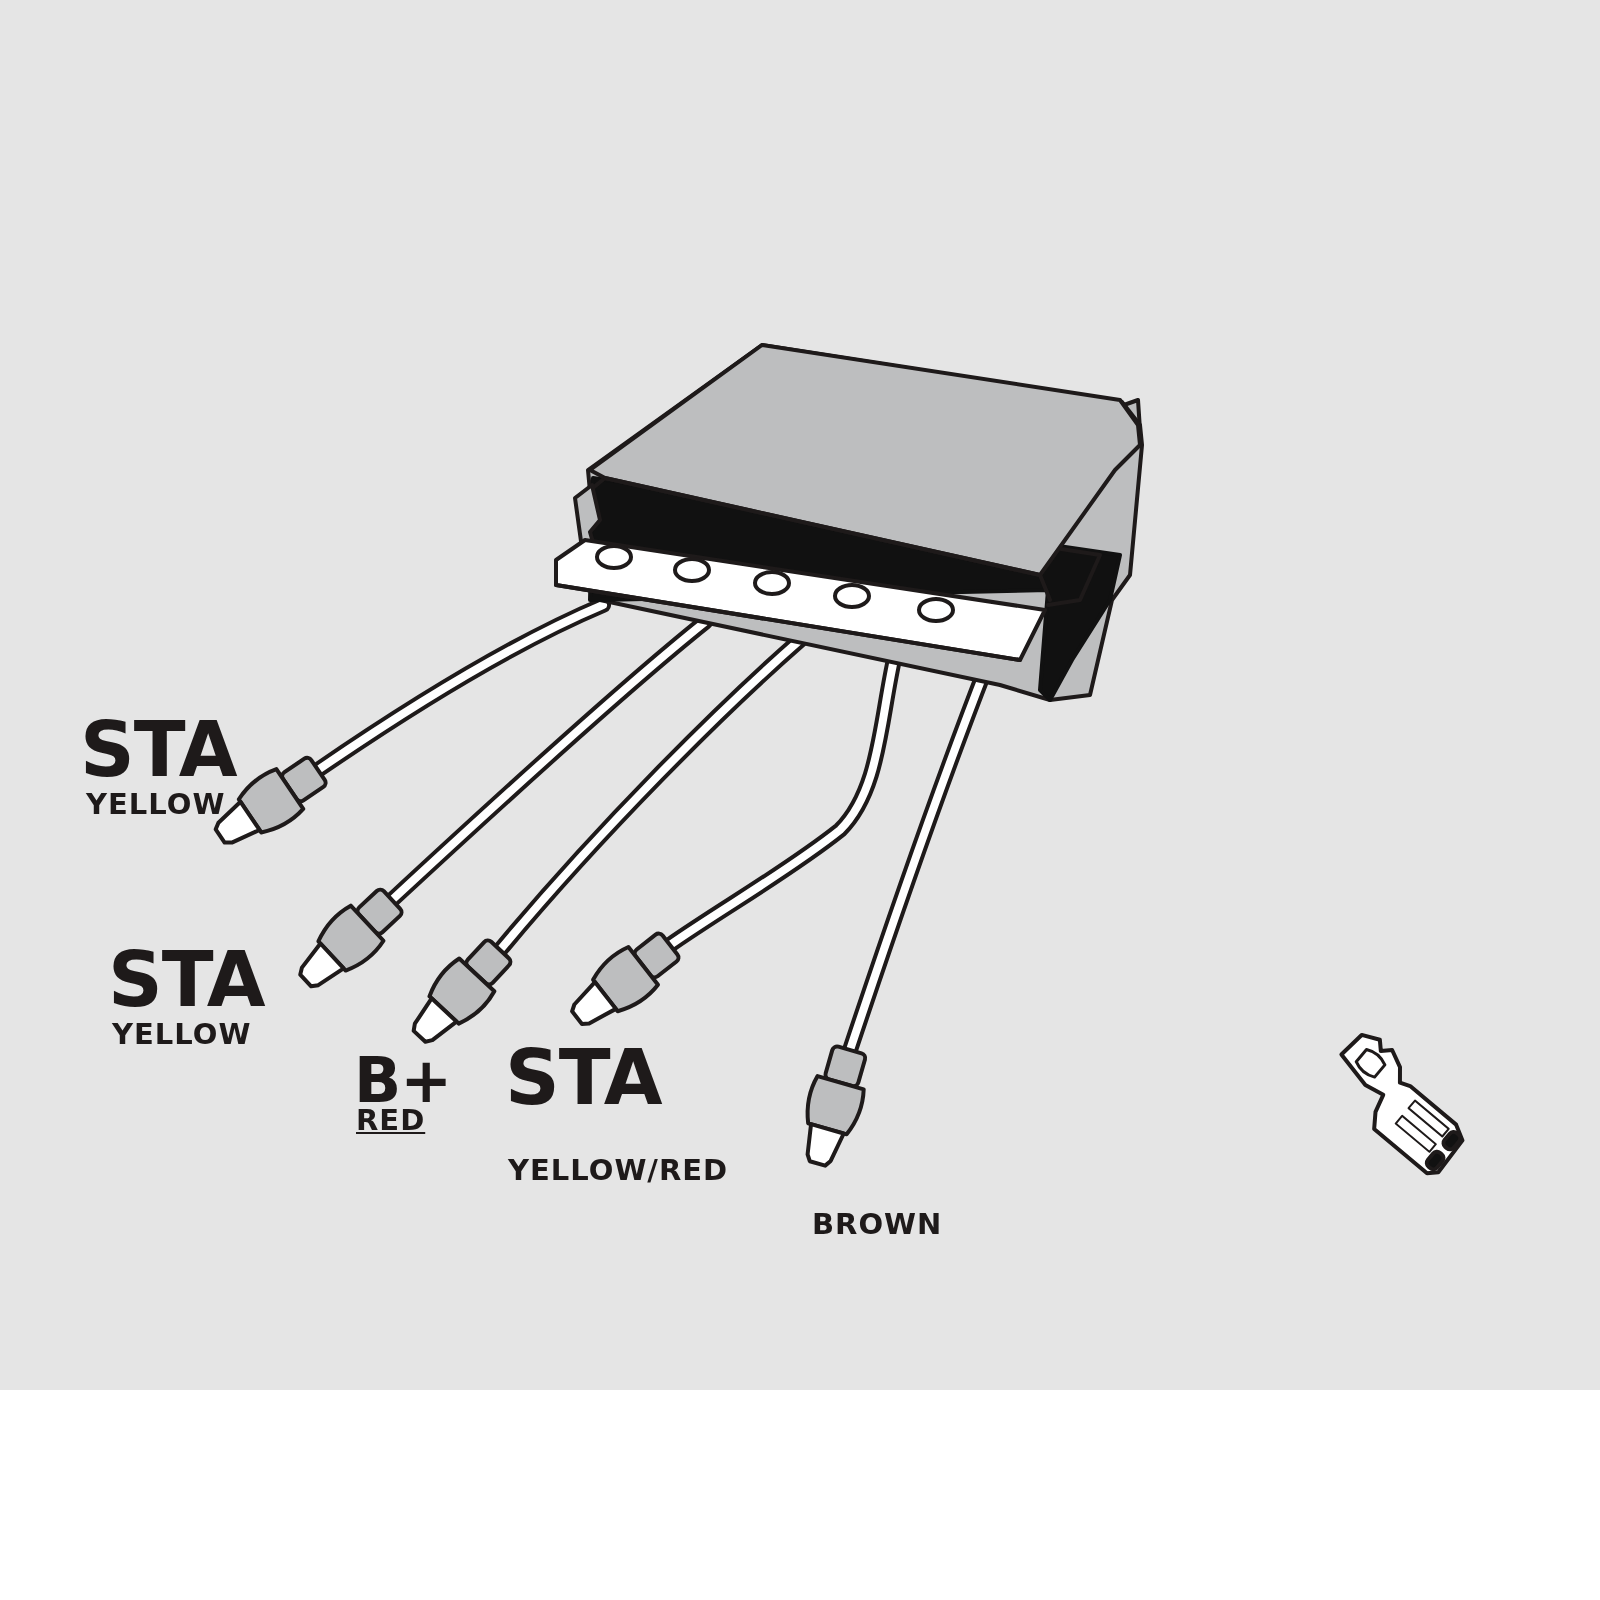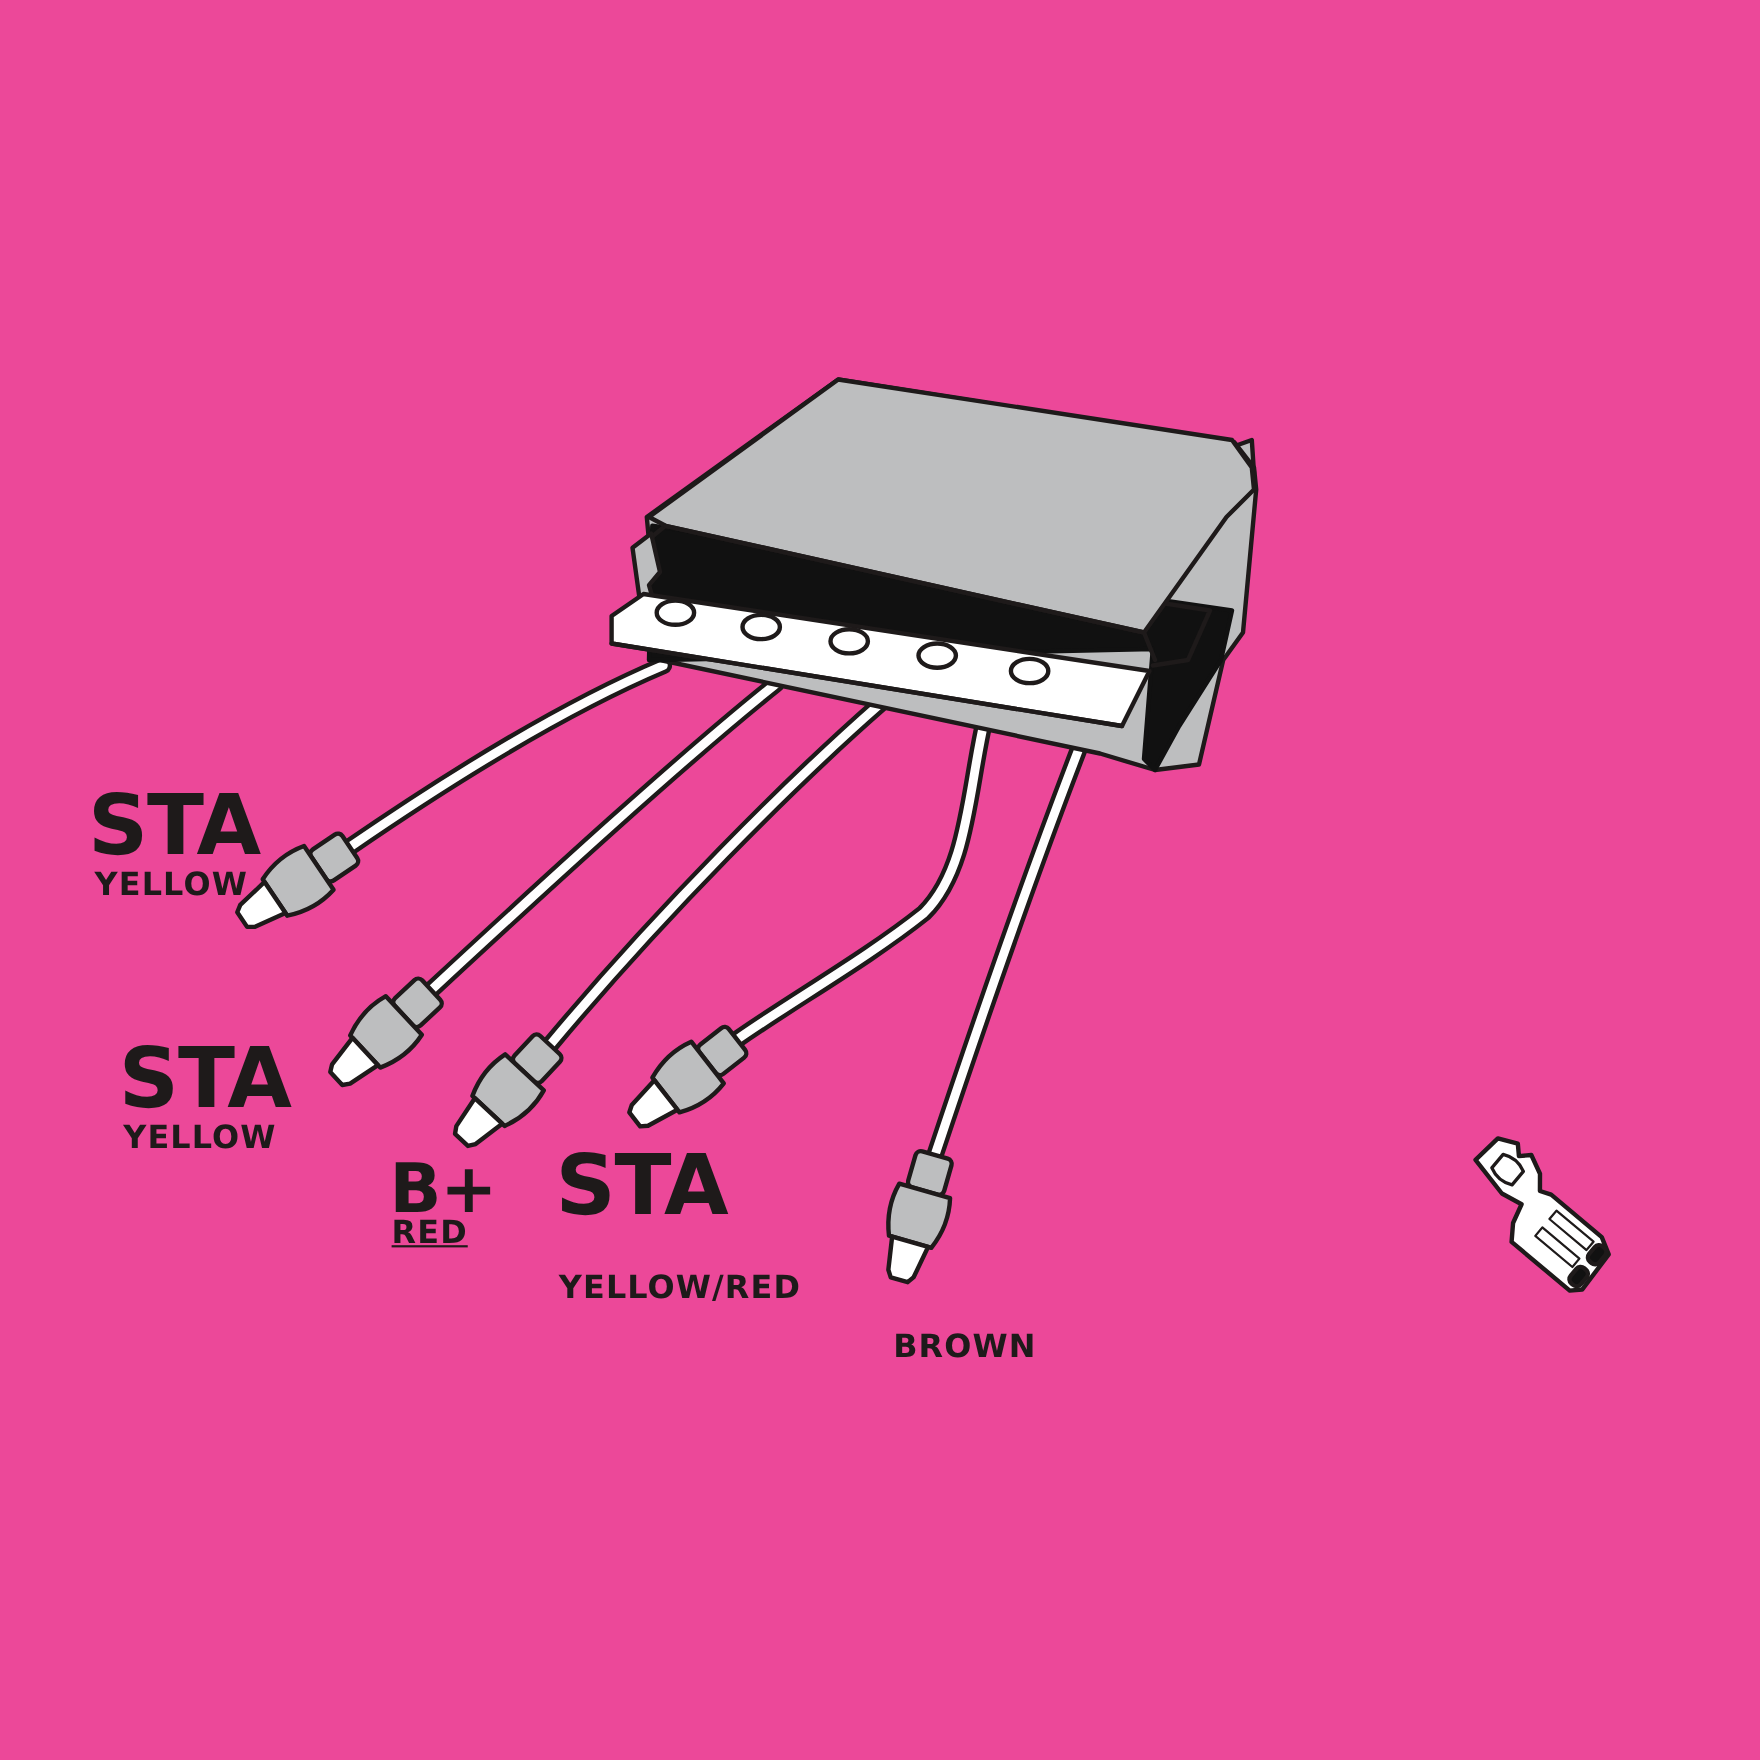--- a/index.html
+++ b/index.html
@@ -1,16 +1,16 @@
 <!DOCTYPE html>
 <html><head>
 <meta charset="utf-8">
 <style>
   html,body{margin:0;padding:0;background:#fff;}
-  #stage{position:relative;width:1600px;height:1600px;background:#ec4899;overflow:hidden;}
+  #stage{position:relative;width:1600px;height:1390px;background:#e5e5e5;overflow:hidden;}
   svg{position:absolute;left:0;top:0;}
   .lbl{position:absolute;font-family:"DejaVu Sans",sans-serif;font-weight:bold;color:#1e1a1a;line-height:1;letter-spacing:-1px;}
   .big{font-size:76px;}
   .small{font-size:29px;letter-spacing:1px;}
 </style>
 </head>
 <body>
 
 <div id="stage">
 <svg width="1600" height="1600" viewBox="0 0 1600 1600">

